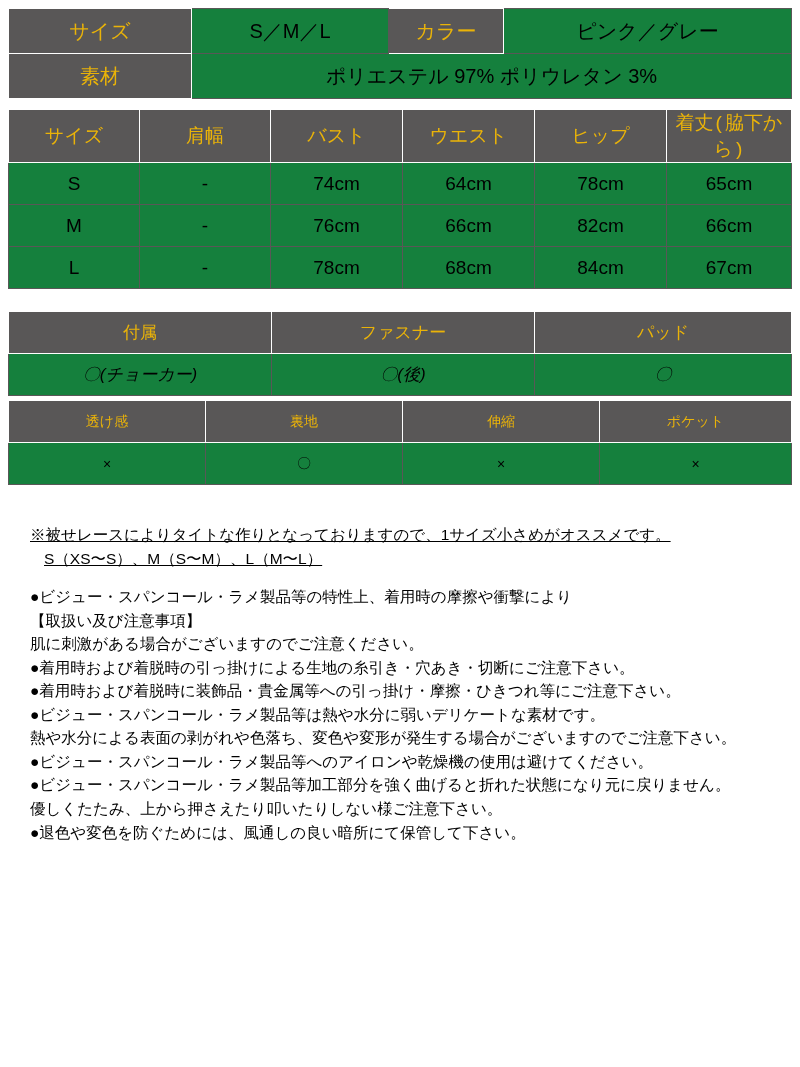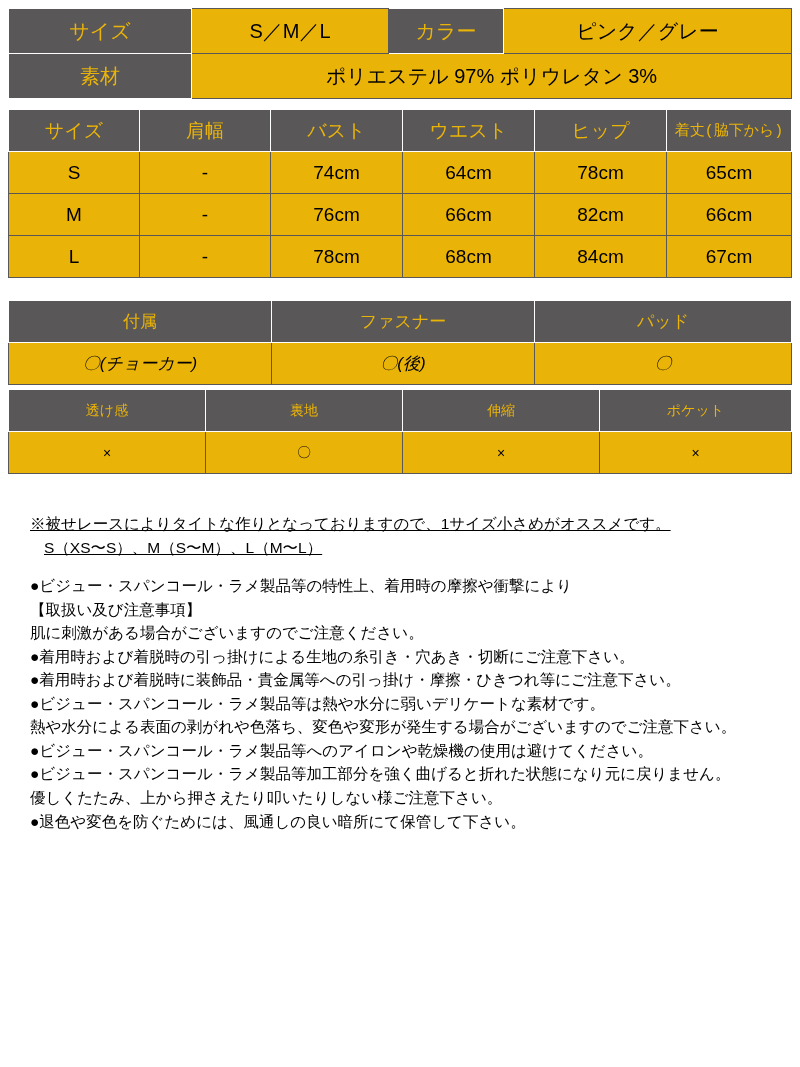--- a/index.html
+++ b/index.html
@@ -27,39 +27,39 @@
     table-layout: fixed;
   }
   td, th {
     border: 1px solid #ffffff;
     text-align: center;
     font-weight: normal;
     padding: 0;
     height: 41px;
     font-size: 19px;
     color: #000;
-    background: #eab308;
+    background: #15803d;
   }
   
   .hdr {
     background: #595757;
     color: #eab308;
     font-size: 19px;
     font-family: Liberation Mono, monospace;
   }
   
   table.spec td { height: 44px; }
   table.spec .hdr { font-size: 20px; }
   table.spec .val { font-size: 20px; border: 1px solid #595757; }
 
   
   table.sizes { margin-top: 10px; }
   table.sizes td { height: 41px; border: 1px solid #595757; font-size: 19px; }
   table.sizes td.hdr { border: 1px solid #ffffff; }
-  table.sizes .small-hdr { font-size: 15px; }
+  table.sizes .small-hdr { font-size: 19px; }
 
   
   table.attach { margin-top: 22px; }
   table.attach td { height: 41px; font-size: 17px; }
   table.attach td.hdr { border: 1px solid #ffffff; }
   table.attach td.val { border: 1px solid #595757; font-style: italic; }
 
   
   table.features { margin-top: 4px; }
   table.features td { height: 41px; font-size: 14px; margin-top: 32px; }

